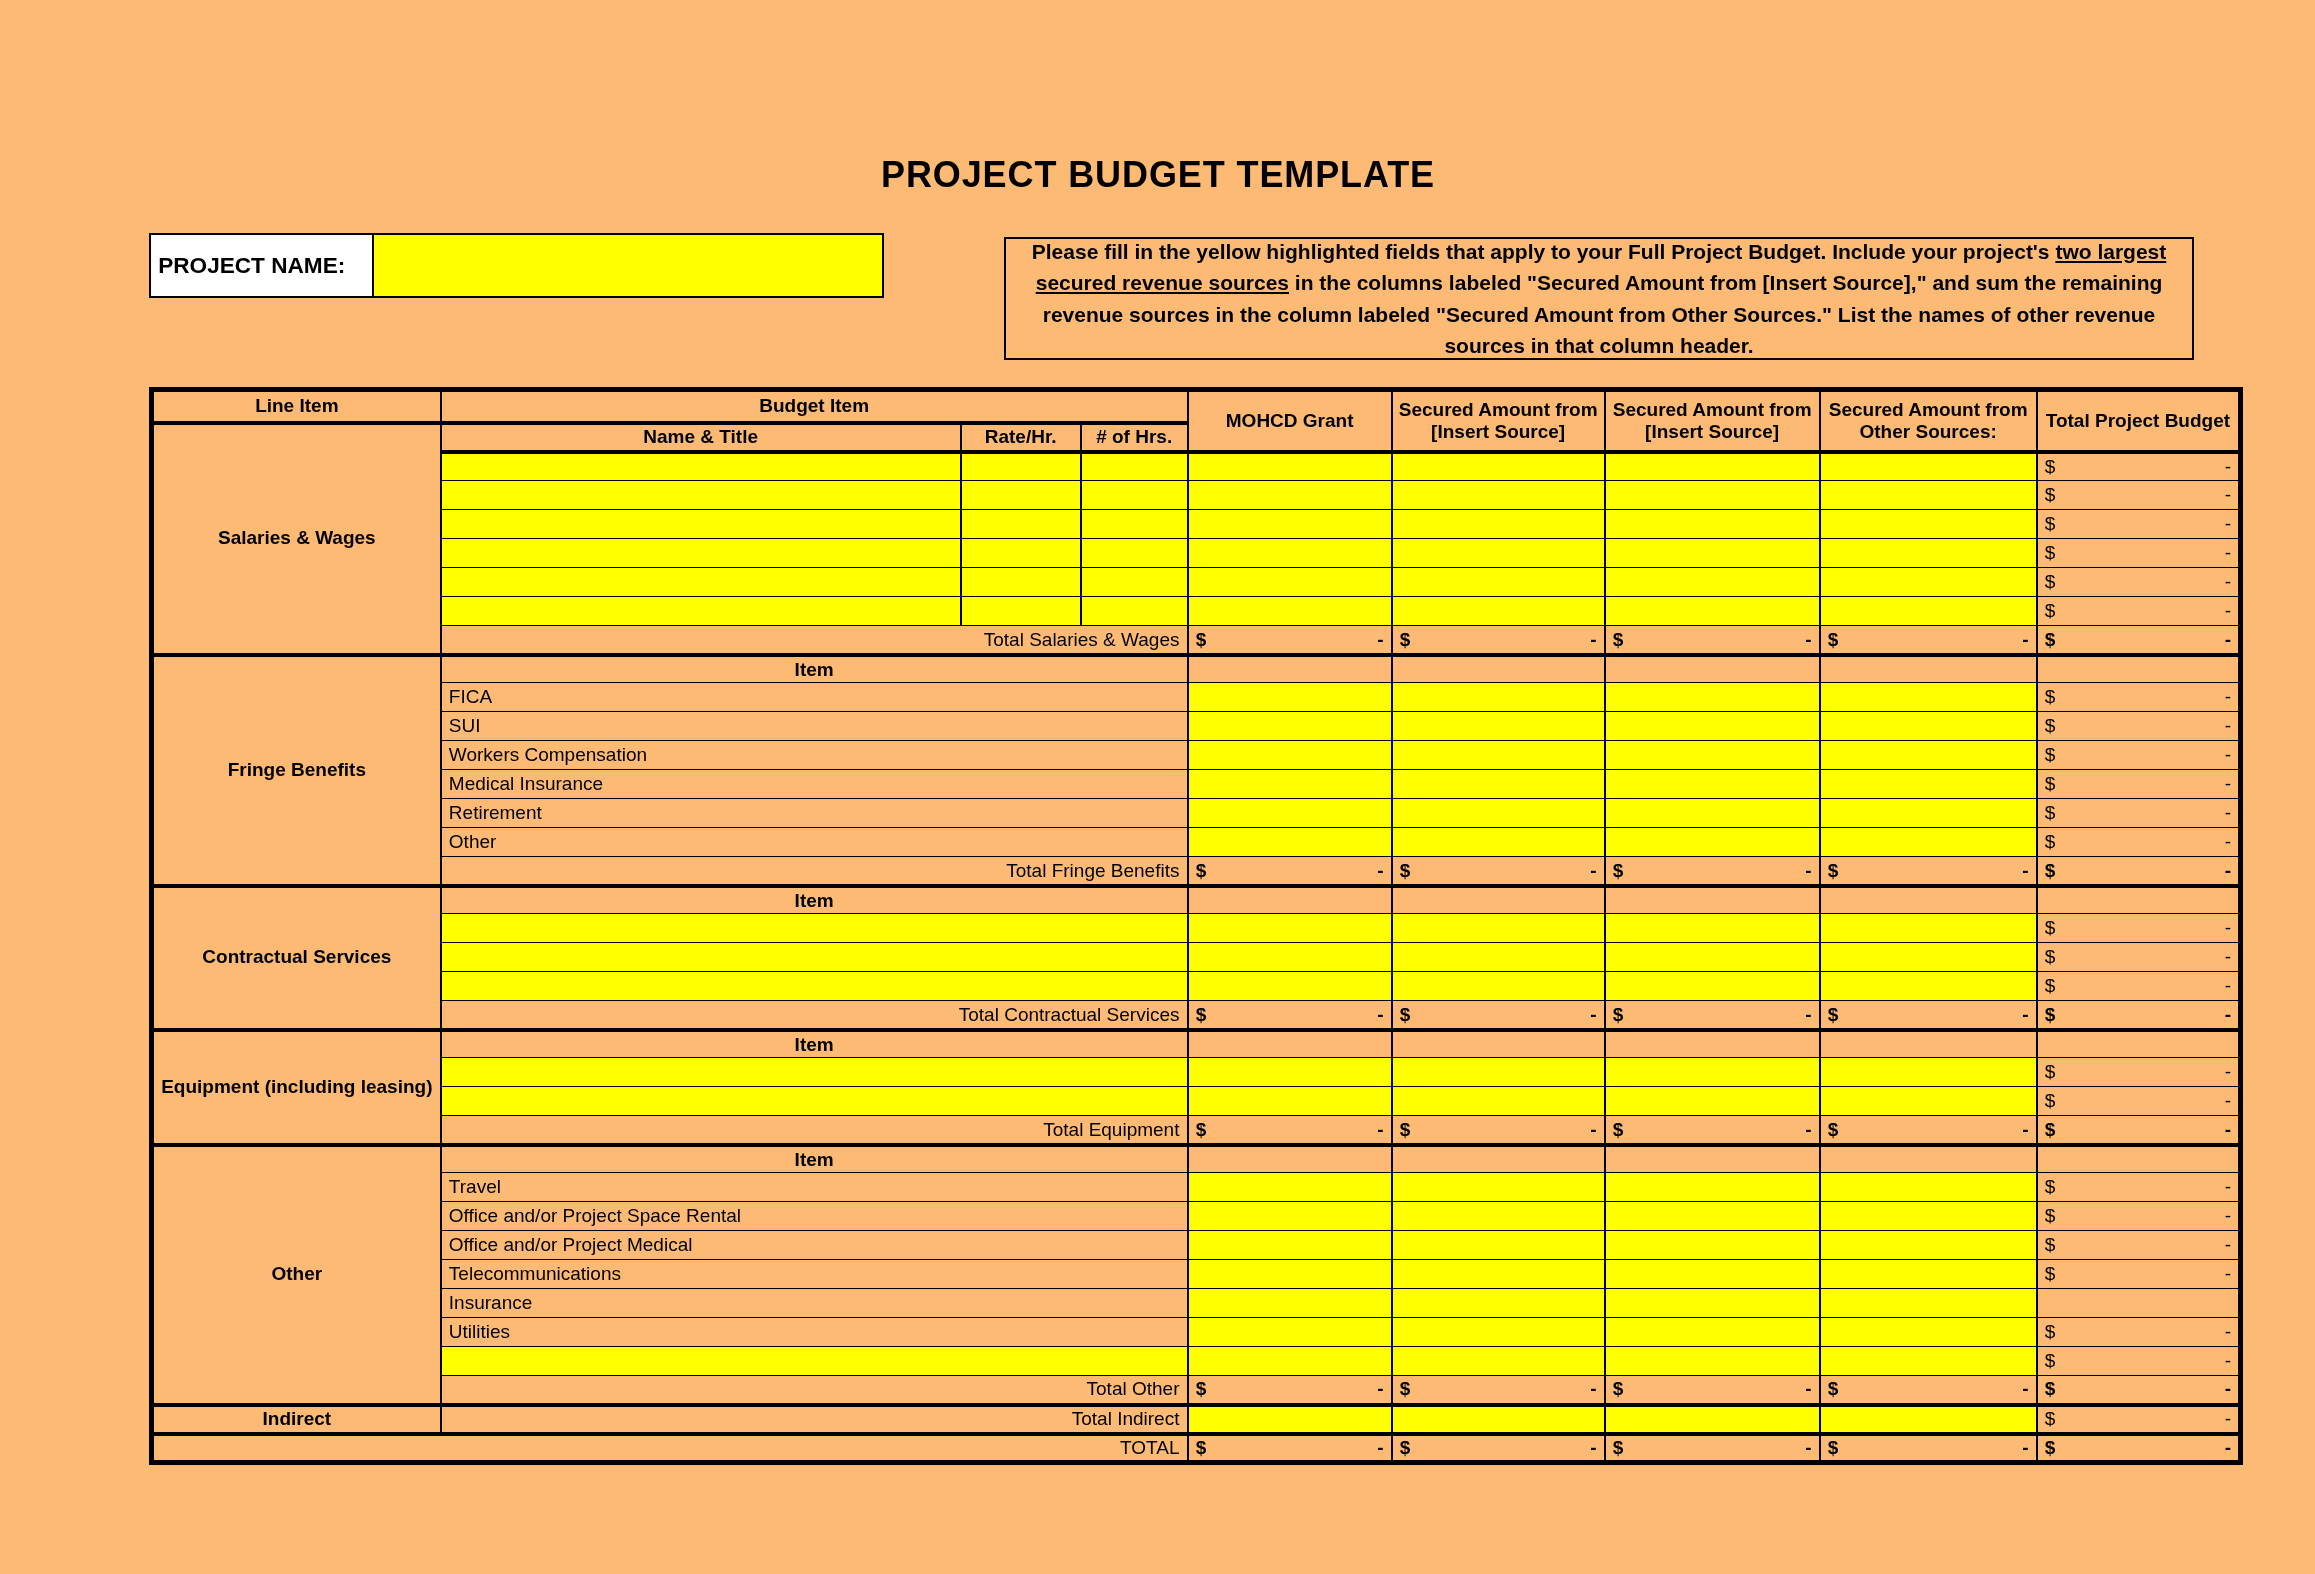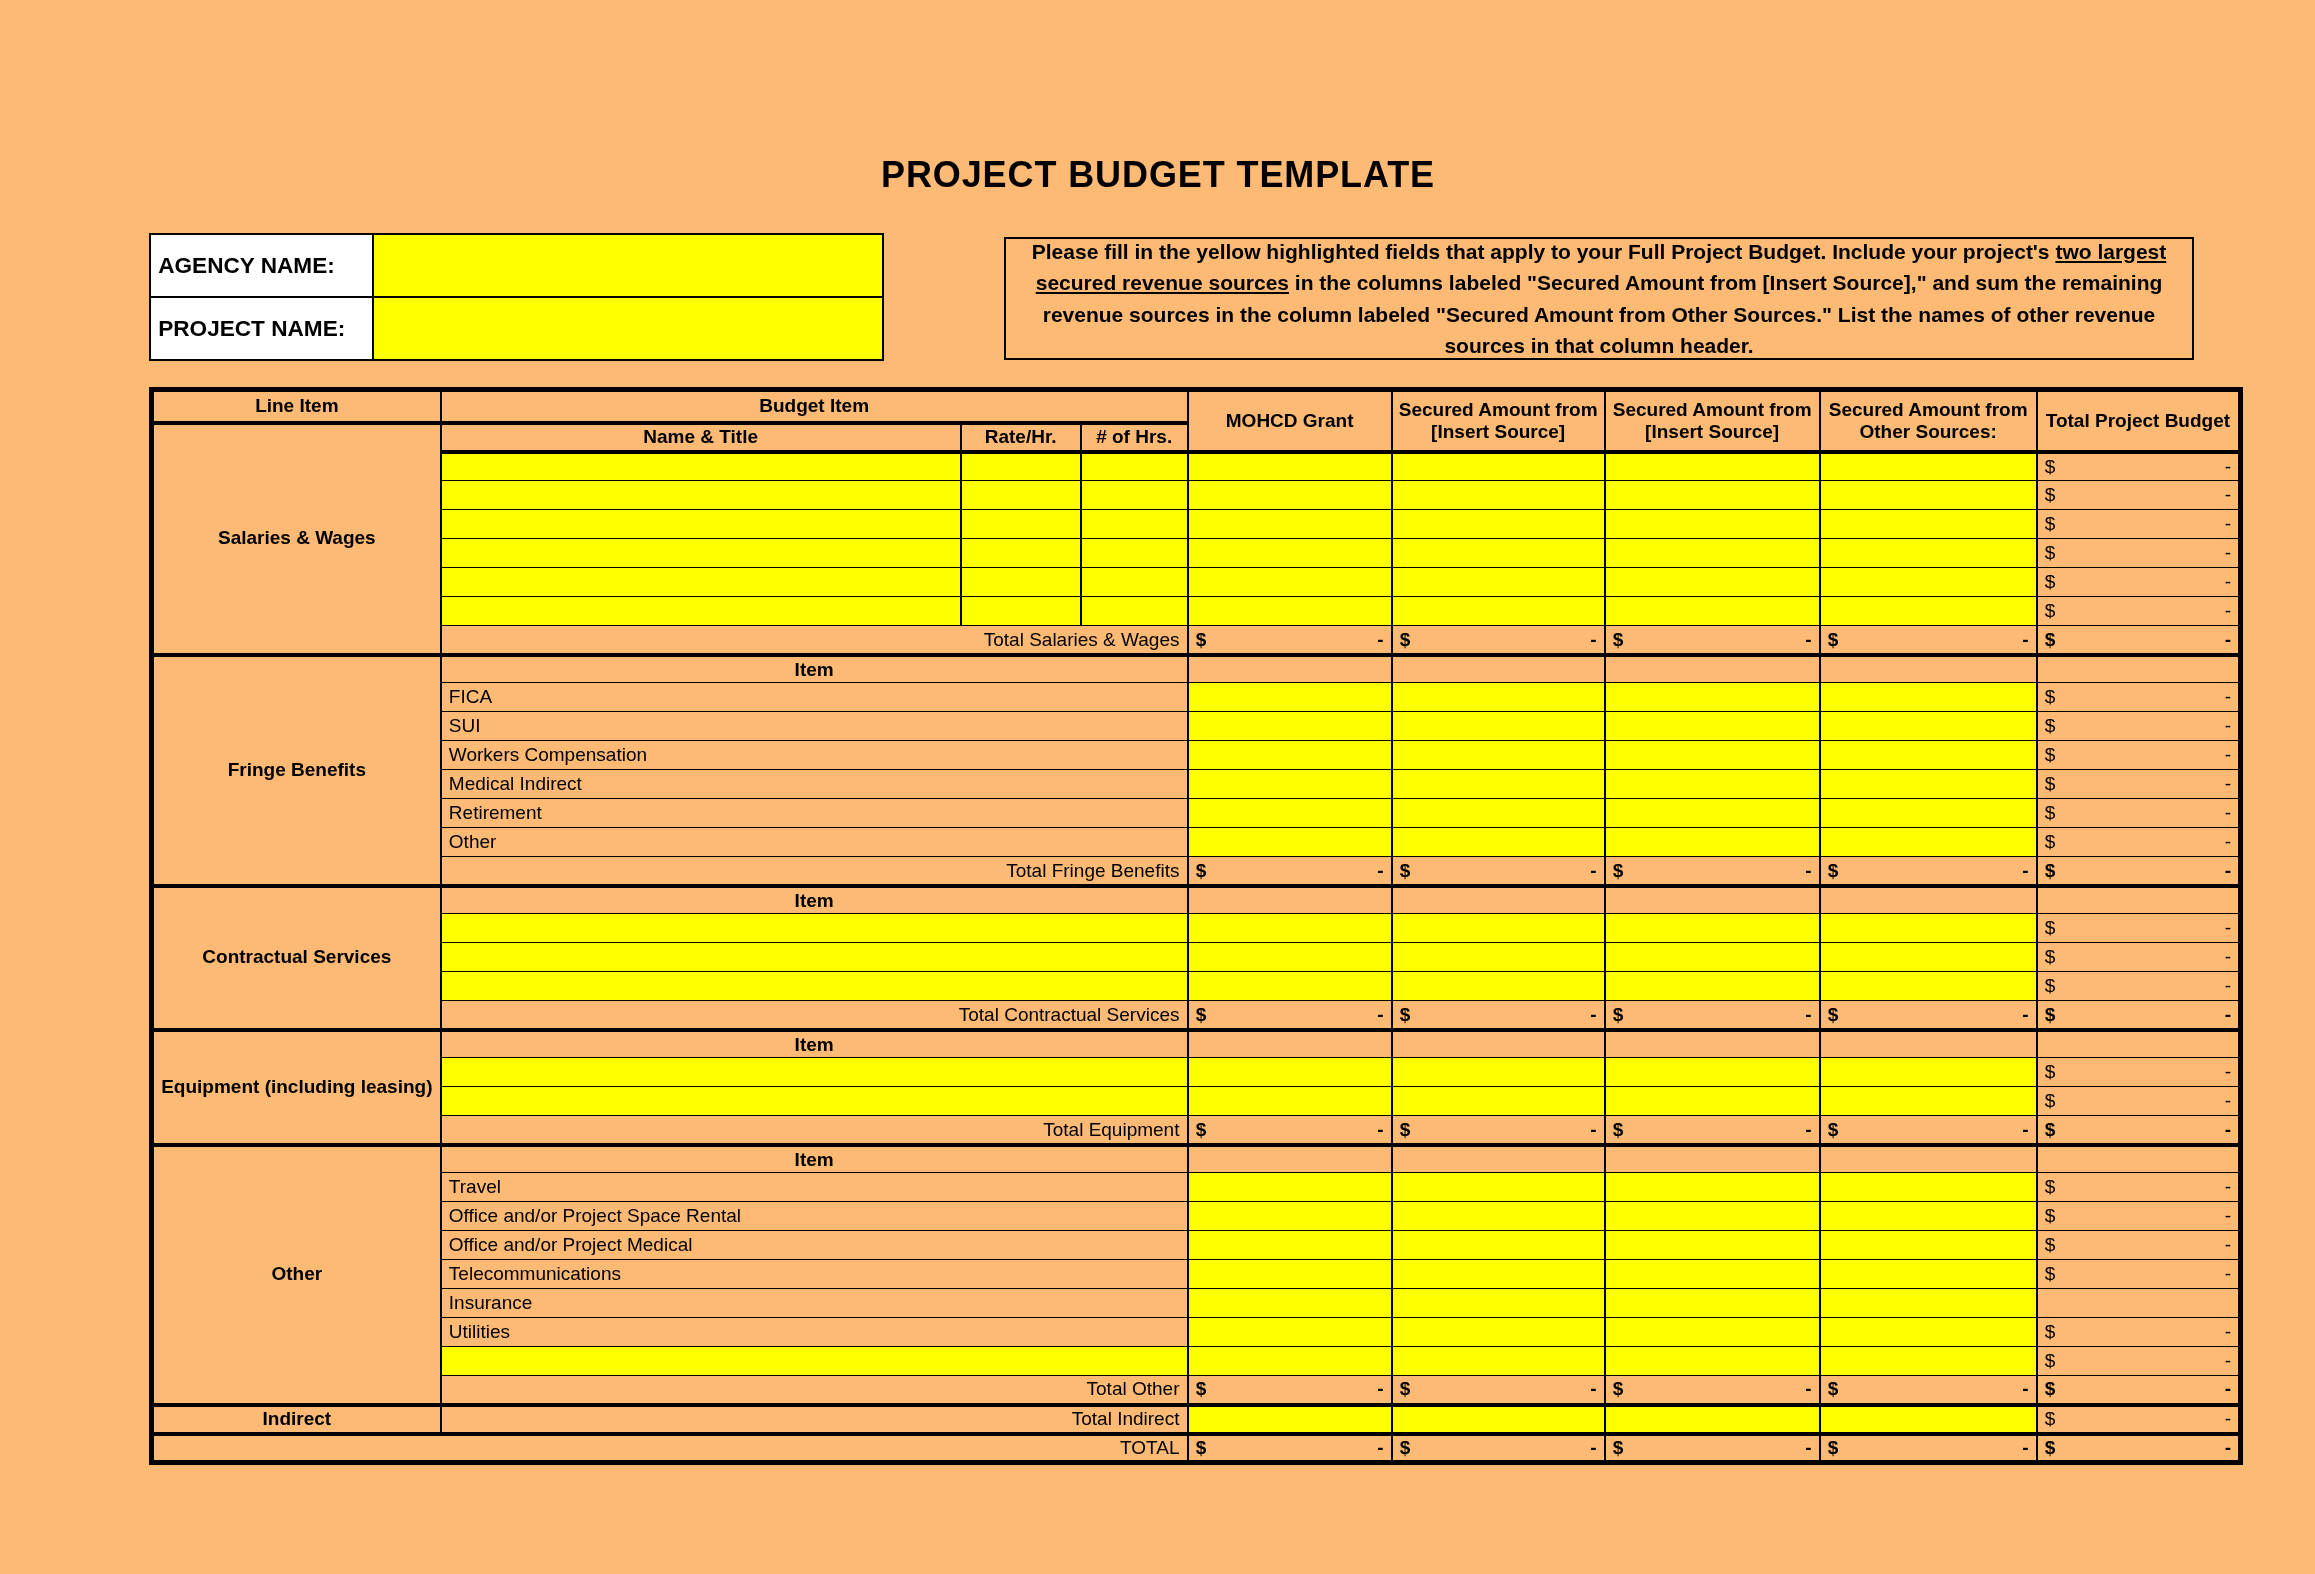--- a/index.html
+++ b/index.html
@@ -44,24 +44,20 @@
 </style>
 </head>
 <body>
 
 <div class="page">
 
   <h1 class="page-title">PROJECT BUDGET TEMPLATE</h1>
 
   <table class="name-form">
     <tbody>
-        <tr>
-      <td class="nf-label">AGENCY NAME:</td>
-      <td class="nf-input"></td>
-    </tr>
     <tr>
       <td class="nf-label">PROJECT NAME:</td>
       <td class="nf-input"></td>
     </tr>
   </tbody>
     </table>
 
   <div class="instructions">
     <p style="margin:0"><span>Please fill in the yellow highlighted fields that apply to your Full Project Budget. Include your project's </span><span class="u">two largest secured revenue sources</span><span> in the columns labeled "Secured Amount from [Insert Source]," and sum the remaining revenue sources in the column labeled "Secured Amount from Other Sources." List the names of other revenue sources in that column header.</span></p>
   </div>
@@ -234,21 +230,21 @@
       <td class="yellow"></td>
           <td class="yellow"></td>
           <td class="yellow"></td>
           <td class="yellow"></td>
       <td class="money">
             <span>$</span>
             <span>-</span>
           </td>
     </tr>
     <tr>
-      <td class="item" colspan="3">Medical Indirect</td>
+      <td class="item" colspan="3">Medical Insurance</td>
       <td class="yellow"></td>
           <td class="yellow"></td>
           <td class="yellow"></td>
           <td class="yellow"></td>
       <td class="money">
             <span>$</span>
             <span>-</span>
           </td>
     </tr>
     <tr>

